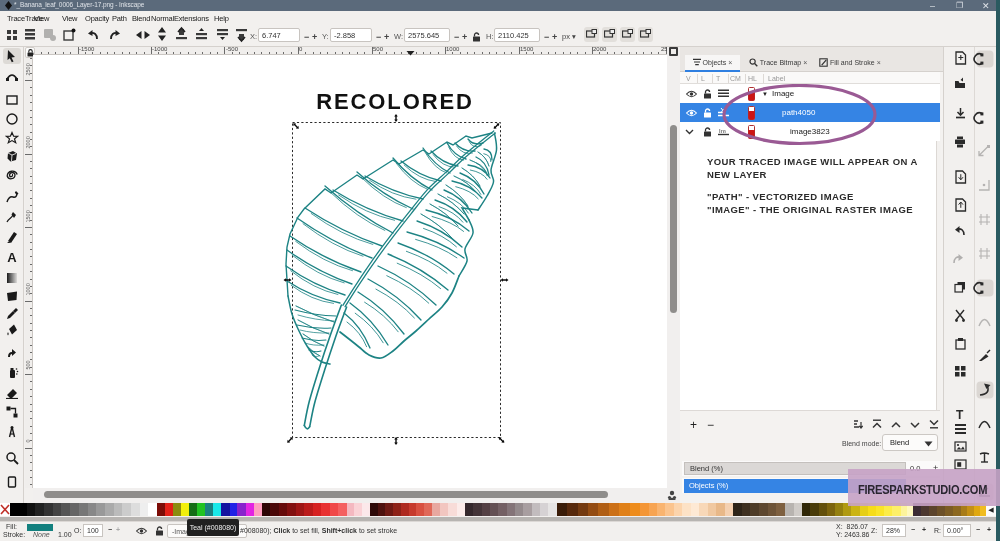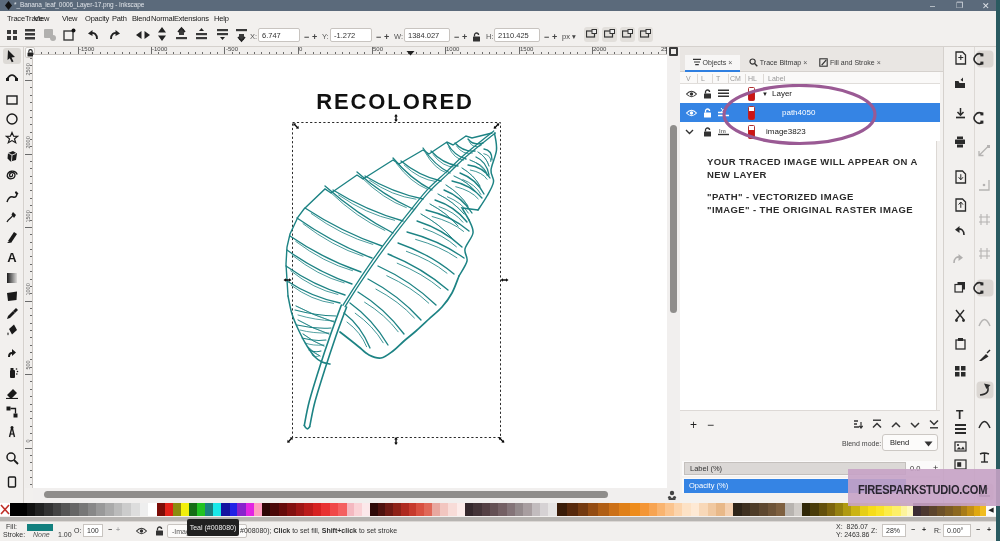--- a/index.html
+++ b/index.html
@@ -62,25 +62,25 @@
   <span class="menuitem" style="left:151px">Normal</span>
   <span class="menuitem" style="left:174px">Extensions</span>
   <span class="menuitem" style="left:214px">Help</span>
 </div>
 <div class="abs" id="toolbar">
   <div class="tblab" style="left:250px">X:</div>
   <div class="tbfield" style="left:258px;width:42px">6.747</div>
   <div class="mp" style="left:304px">−</div>
     <div class="mp" style="left:312px">+</div>
   <div class="tblab" style="left:322px">Y:</div>
-  <div class="tbfield" style="left:330px;width:42px">-1.272</div>
+  <div class="tbfield" style="left:330px;width:42px">-2.858</div>
   <div class="mp" style="left:376px">−</div>
     <div class="mp" style="left:384px">+</div>
   <div class="tblab" style="left:394px">W:</div>
-  <div class="tbfield" style="left:404px;width:46px">1384.027</div>
+  <div class="tbfield" style="left:404px;width:46px">2575.645</div>
   <div class="mp" style="left:454px">−</div>
     <div class="mp" style="left:462px">+</div>
   <div class="abs" style="left:472px;top:8px">
       <svg width="9" height="10" viewBox="0 0 9 10">
         <rect x="1" y="4.5" width="7" height="5" rx="0.5" fill="#333"></rect>
         <path d="M2.5 4.5 V3 A2 2 0 0 1 6.5 3 V1.8" fill="none" stroke="#333" stroke-width="1.3"></path>
       </svg>
     </div>
   <div class="tblab" style="left:486px">H:</div>
   <div class="tbfield" style="left:494px;width:46px">2110.425</div>
@@ -681,21 +681,21 @@
         <path d="M0 1.2 H11 M0 4.2 H11 M0 7.2 H11" stroke="#333" stroke-width="1.6"></path>
       </svg>
     </span>
   <span class="abs" style="left:68px;top:3px">
       <svg width="7" height="14" viewBox="0 0 7 14">
         <rect x="0.5" y="0.5" width="6" height="13" rx="1" fill="#fff" stroke="#b03030" stroke-width="1"></rect>
         <rect x="0.5" y="5" width="6" height="8.5" rx="1" fill="#cc1414"></rect>
       </svg>
     </span>
   <span class="abs" style="left:82px;top:7px;color:#222;font-size:6px">▼</span>
-  <span class="abs" style="left:92px;top:5px;color:#1a1a1a">Layer</span>
+  <span class="abs" style="left:92px;top:5px;color:#1a1a1a">Image</span>
 </div>
 <div class="row" style="top:103px;background:#3584e4;color:#fff">
   <span class="abs" style="left:6px;top:6px">
       <svg width="11" height="8" viewBox="0 0 11 8">
         <path d="M0.5 4 Q5.5 -1.5 10.5 4 Q5.5 9.5 0.5 4 Z" fill="none" stroke="#fff" stroke-width="1.1"></path>
         <circle cx="5.5" cy="4" r="1.7" fill="#fff"></circle>
       </svg>
     </span>
   <span class="abs" style="left:23px;top:5px">
       <svg width="9" height="10" viewBox="0 0 9 10">
@@ -734,21 +734,21 @@
         <path d="M0 7.5 H11" stroke="#333" stroke-width="1.4"></path>
         <text x="1" y="5.5" font-size="6" fill="#333" font-family="Liberation Sans">Im</text>
       </svg>
     </span>
   <span class="abs" style="left:68px;top:3px">
       <svg width="7" height="14" viewBox="0 0 7 14">
         <rect x="0.5" y="0.5" width="6" height="13" rx="1" fill="#fff" stroke="#b03030" stroke-width="1"></rect>
         <rect x="0.5" y="5" width="6" height="8.5" rx="1" fill="#cc1414"></rect>
       </svg>
     </span>
-  <span class="abs" style="left:86px;top:5px;color:#1a1a1a">image3823</span>
+  <span class="abs" style="left:110px;top:5px;color:#1a1a1a">image3823</span>
 </div>
 <svg class="abs" style="left:721px;top:84px" width="158" height="62" viewBox="0 0 158 62">
     <ellipse cx="78.5" cy="30.5" rx="75.5" ry="29" fill="none" stroke="#9a5a94" stroke-width="3.2"></ellipse>
   </svg>
 <div class="abs" id="instr">YOUR TRACED IMAGE WILL APPEAR ON A NEW LAYER<div style="height:9px"></div>"PATH" - VECTORIZED IMAGE<br>"IMAGE" - THE ORIGINAL RASTER IMAGE</div>
 <div class="abs" id="dockfoot">
   <span class="abs" style="left:10px;top:7px;font-size:12px;color:#222">+</span>
   <span class="abs" style="left:27px;top:7px;font-size:12px;color:#222">−</span>
 </div>
 <svg class="abs" style="left:853px;top:419px" width="10" height="10" viewBox="0 0 10 10">
@@ -768,25 +768,25 @@
 <svg class="abs" style="left:929px;top:419px" width="10" height="10" viewBox="0 0 10 10">
     <path d="M1 1.5 L5 5.5 L9 1.5" stroke="#333" stroke-width="1.5" fill="none"></path>
     <path d="M1 8.8 H9" stroke="#333" stroke-width="1.4"></path>
   </svg>
 <span class="abs" style="left:842px;top:440px;font-size:7px;color:#444">Blend mode:</span>
 <span class="abs" style="left:882px;top:434px;width:56px;height:17px;background:#fcfbfa;border:1px solid #ccc8c4;border-radius:3px;font-size:7.5px;line-height:16px;color:#222"><i style="font-style:normal;margin-left:7px">Blend</i></span>
 <svg class="abs" style="left:924px;top:441px" width="9" height="6">
     <path d="M0.5 0.5 L8.5 0.5 L4.5 5.5 Z" fill="#333"></path>
   </svg>
 <div class="abs" id="blurrow"></div>
-<div class="abs" id="blurbar">Label (%)</div>
+<div class="abs" id="blurbar">Blend (%)</div>
 <div class="abs" style="left:910px;top:464px;font-size:7.5px;color:#333">0.0</div>
 <div class="abs" style="left:933px;top:463px;font-size:9px;color:#333">+</div>
 <div class="abs" id="oprow"></div>
-<div class="abs" id="opbar">Opacity (%)</div>
+<div class="abs" id="opbar">Objects (%)</div>
 <div class="abs" id="rightbar"></div>
 <div class="abs" style="left:974px;top:47px;width:1px;height:494px;background:#ddd9d5"></div>
 <svg class="abs" style="left:943px;top:47px" width="57" height="494" viewBox="0 0 57 494">
 <g transform="translate(13,5)">
       <path d="M0 0 h6.5 l3 3 v9 h-9.5 z" fill="none" stroke="#2a2a2a" stroke-width="1.3"></path>
       <path d="M4.8 3 V8 M2.3 5.5 H7.3" stroke="#2a2a2a" stroke-width="1.1"></path>
     </g>
 <g transform="translate(12,32)">
       <path d="M0 9 L0 2 L3.5 2 L4.5 4 L10 4 L10 9 Z" fill="#2a2a2a"></path>
       <path d="M5.5 1 L8 -1.5 L8 2.5" fill="#2a2a2a"></path>

